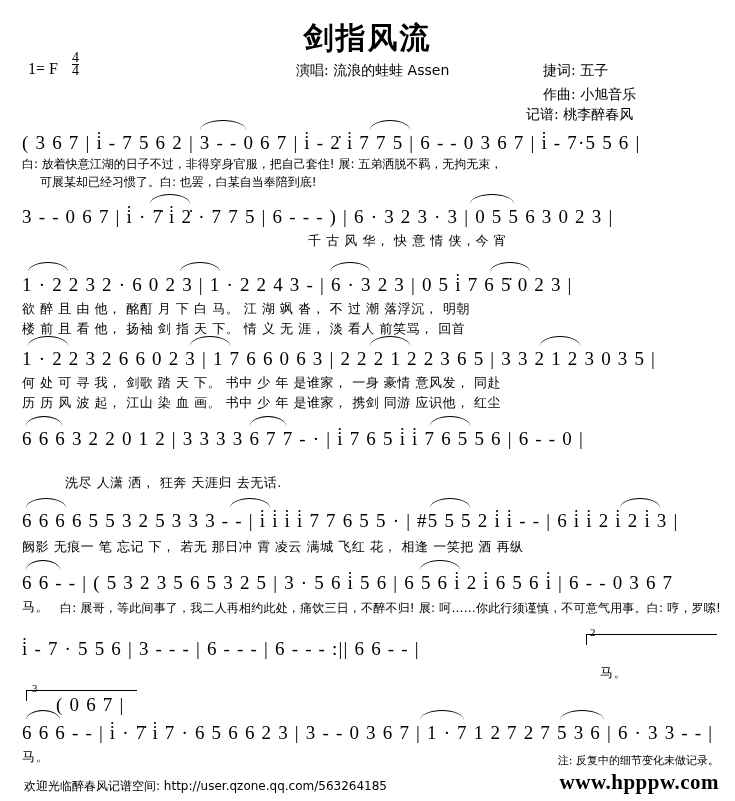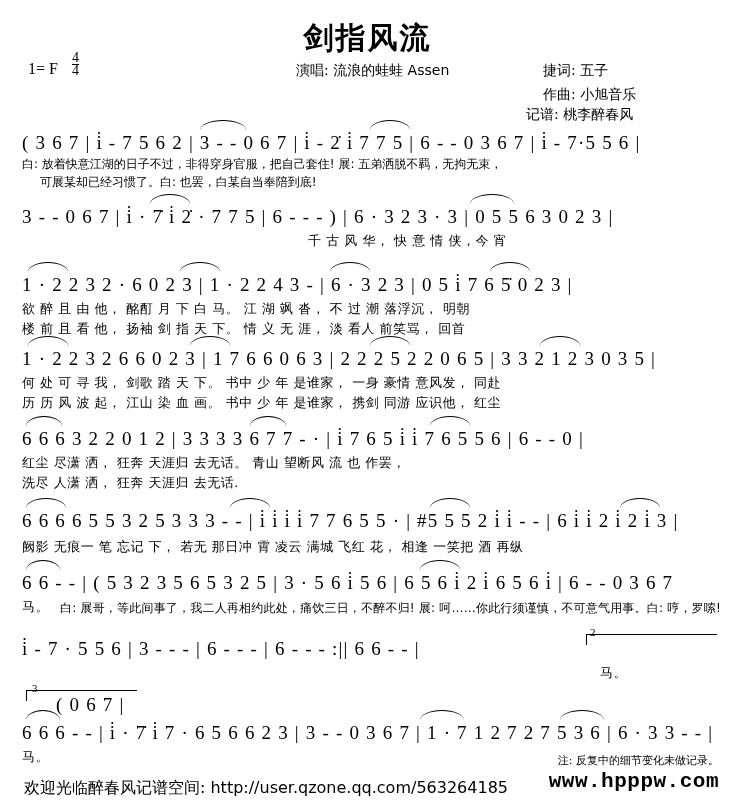--- a/index.html
+++ b/index.html
@@ -55,25 +55,25 @@
   .spoken{
     font-family:"DejaVu Sans", sans-serif;
     font-size:12px;
   }
 
   .note-row{position:absolute;left:22px;white-space:nowrap;}
   .lyric-row{position:absolute;left:22px;white-space:nowrap;}
 
   .footer-left{
     position:absolute;left:24px;top:778px;
-    font-family:"DejaVu Sans", sans-serif;font-size:16px;
+    font-family:"DejaVu Sans", sans-serif;font-size:12px;
   }
   .footer-right{
     position:absolute;right:16px;top:770px;
-    font-family:Liberation Mono, monospace;font-size:21px;font-weight:bold;
+    font-family:Liberation Serif, serif;font-size:21px;font-weight:bold;
     letter-spacing:0.5px;
   }
   .note-bottom{
     position:absolute;right:16px;top:753px;
     font-family:"DejaVu Sans", sans-serif;font-size:11px;
   }
 
   
   .arc{
     position:absolute;
@@ -117,27 +117,26 @@
   <div class="lyric-row spoken" style="top:156px;">白: 放着快意江湖的日子不过，非得穿身官服，把自己套住! 展: 五弟洒脱不羁，无拘无束，</div>
   <div class="lyric-row spoken" style="top:174px;left:40px;">可展某却已经习惯了。白: 也罢，白某自当奉陪到底!</div>
 
   <div class="note-row notes" style="top:206px;">3 - - 0 6 7  |  i̇ · 7̇ i̇  2̇ · 7  7 5  |  6 - - - )  | 6 · 3 2 3 · 3  |  0 5  5 6  3 0 2 3  |</div>
   <div class="lyric-row lyr" style="top:232px;left:292px;margin-left:16px;">千 古 风 华，            快 意 情 侠，今 宵</div>
 
   <div class="note-row notes" style="top:274px;">1 · 2  2 3  2 · 6  0 2 3  |  1 · 2  2 4 3 -  |  6 · 3  2 3  |  0 5  i̇ 7  6 5̇ 0 2 3  |</div>
   <div class="lyric-row lyr" style="top:300px;">欲 醉 且 由 他， 酩酊   月 下 白 马。     江 湖 飒 沓，     不 过 潮 落浮沉， 明朝</div>
   <div class="lyric-row lyr" style="top:320px;">楼 前 且 看 他， 扬袖   剑 指 天 下。     情 义 无 涯，     淡 看人 前笑骂， 回首</div>
 
-  <div class="note-row notes" style="top:348px;">1 · 2  2 3  2 6 6  0 2 3  |  1  7 6  6  0 6 3  |  2 2  2 5 2  2  0 6 5  |  3 3 2  1 2 3  0 3 5  |</div>
+  <div class="note-row notes" style="top:348px;">1 · 2  2 3  2 6 6  0 2 3  |  1  7 6  6  0 6 3  |  2 2  2 1 2  2  3 6 5  |  3 3 2  1 2 3  0 3 5  |</div>
   <div class="lyric-row lyr" style="top:374px;">何 处 可 寻 我， 剑歌   踏 天 下。 书中  少 年 是谁家，    一身  豪情 意风发，     同赴</div>
   <div class="lyric-row lyr" style="top:394px;">历 历 风 波 起， 江山   染 血 画。 书中  少 年 是谁家，    携剑  同游 应识他，     红尘</div>
 
   <div class="note-row notes" style="top:428px;">6 6  6 3 2  2  0 1 2  |  3 3 3  3 6 7  7 - ·  |  i̇ 7  6 5 i̇  i̇ 7  6 5 5 6  |  6 - - 0  |</div>
-  <div class="lyric-row lyr" style="top:454px;">红尘 尽潇   洒， 狂奔    天涯归 去无话。                青山 望断风  流 也 作罢，</div>
-  <div class="lyric-row lyr" style="top:474px;">洗尽 人潇   洒， 狂奔    天涯归 去无话.</div>
+  <div class="lyric-row lyr" style="top:474px;margin-left:43px;">洗尽 人潇   洒， 狂奔    天涯归 去无话.</div>
 
   <div class="note-row notes" style="top:510px;">6 6  6 6 5  5 3 2 5  3 3 3 - -  |  i̇ i̇  i̇ i̇ 7  7 6  5 5 ·  |  #5 5  5 2 i̇  i̇ - -  |  6 i̇  i̇ 2  i̇ 2  i̇ 3  |</div>
   <div class="lyric-row lyr" style="top:538px;">阙影 无痕一   笔 忘记   下，        若无 那日冲   霄 凌云     满城 飞红  花，     相逢 一笑把  酒 再纵</div>
 
   <div class="note-row notes" style="top:572px;">6 6 - -  |  ( 5 3 2 3  5 6  5 3 2 5  |  3 · 5  6 i̇ 5 6  |  6 5 6  i̇ 2  i̇ 6  5 6 i̇  |  6 - - 0 3 6 7</div>
   <div class="lyric-row lyr" style="top:598px;">马。</div>
   <div class="lyric-row lyr-small" style="top:600px;left:60px;">白: 展哥，等此间事了，我二人再相约此处，痛饮三日，不醉不归! 展: 呵……你此行须谨慎，不可意气用事。白: 哼，罗嗦!</div>
 
   <div class="note-row notes" style="top:638px;">i̇ - 7 · 5  5 6  |  3 - - -  |  6  - - -  |  6 - - -  :|| 6 6 - -  |</div>
   <div class="rep-num" style="top:626px;left:590px;">2</div>

